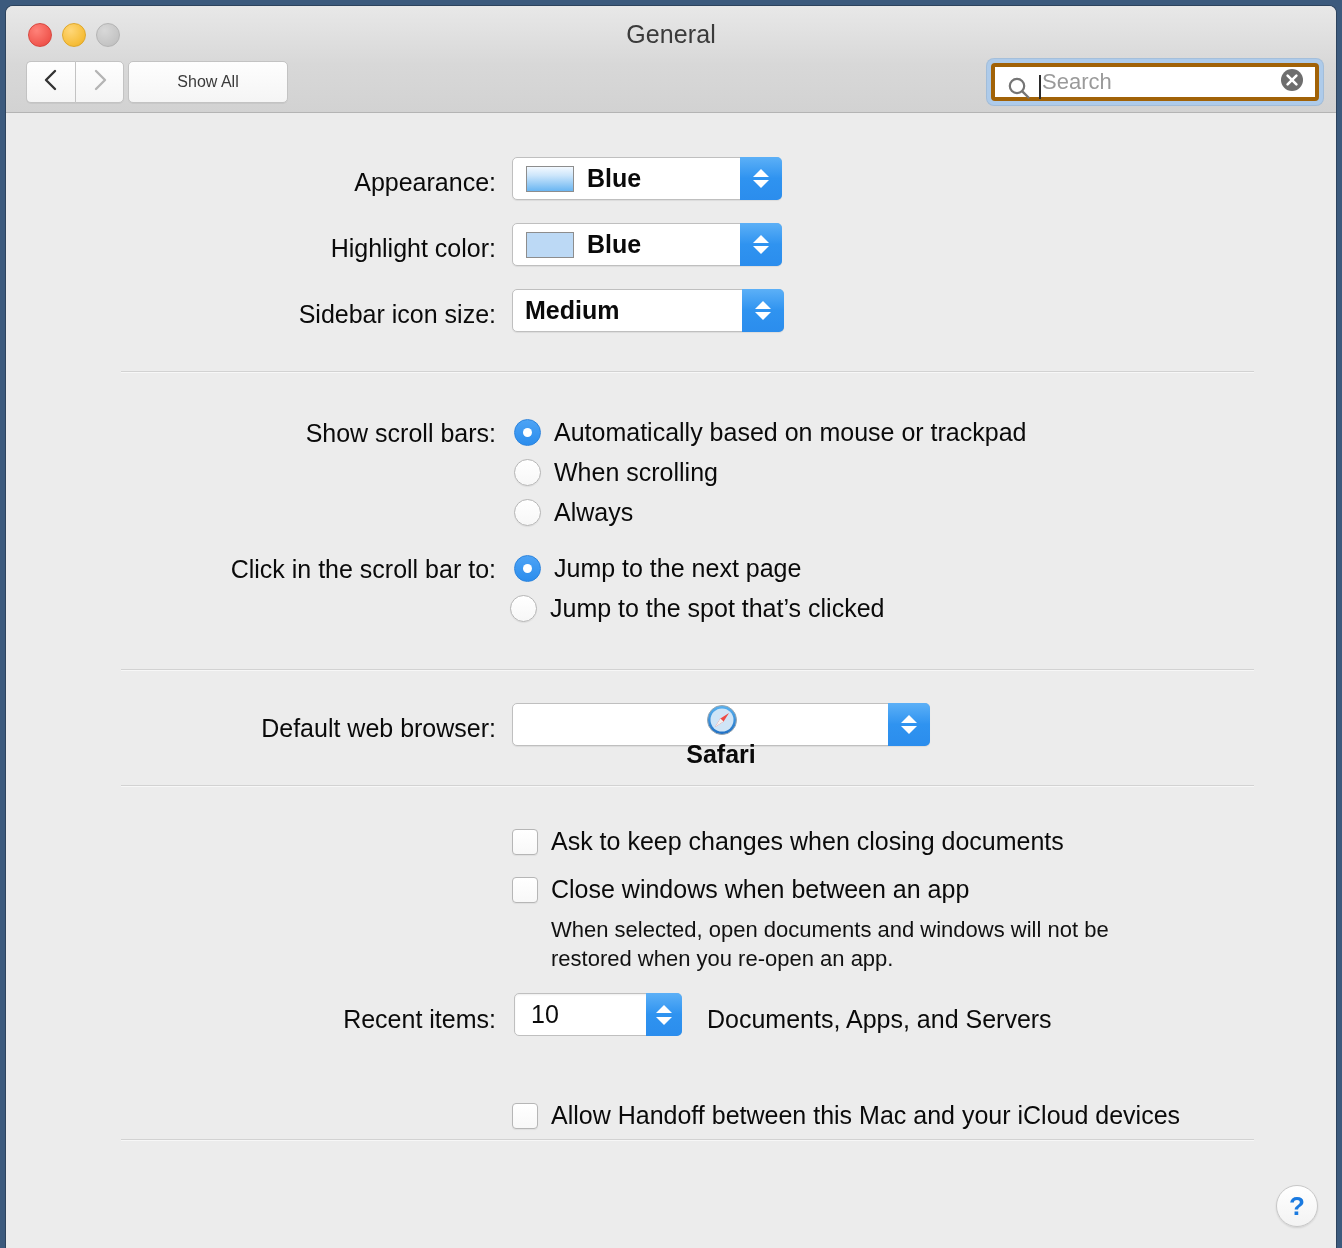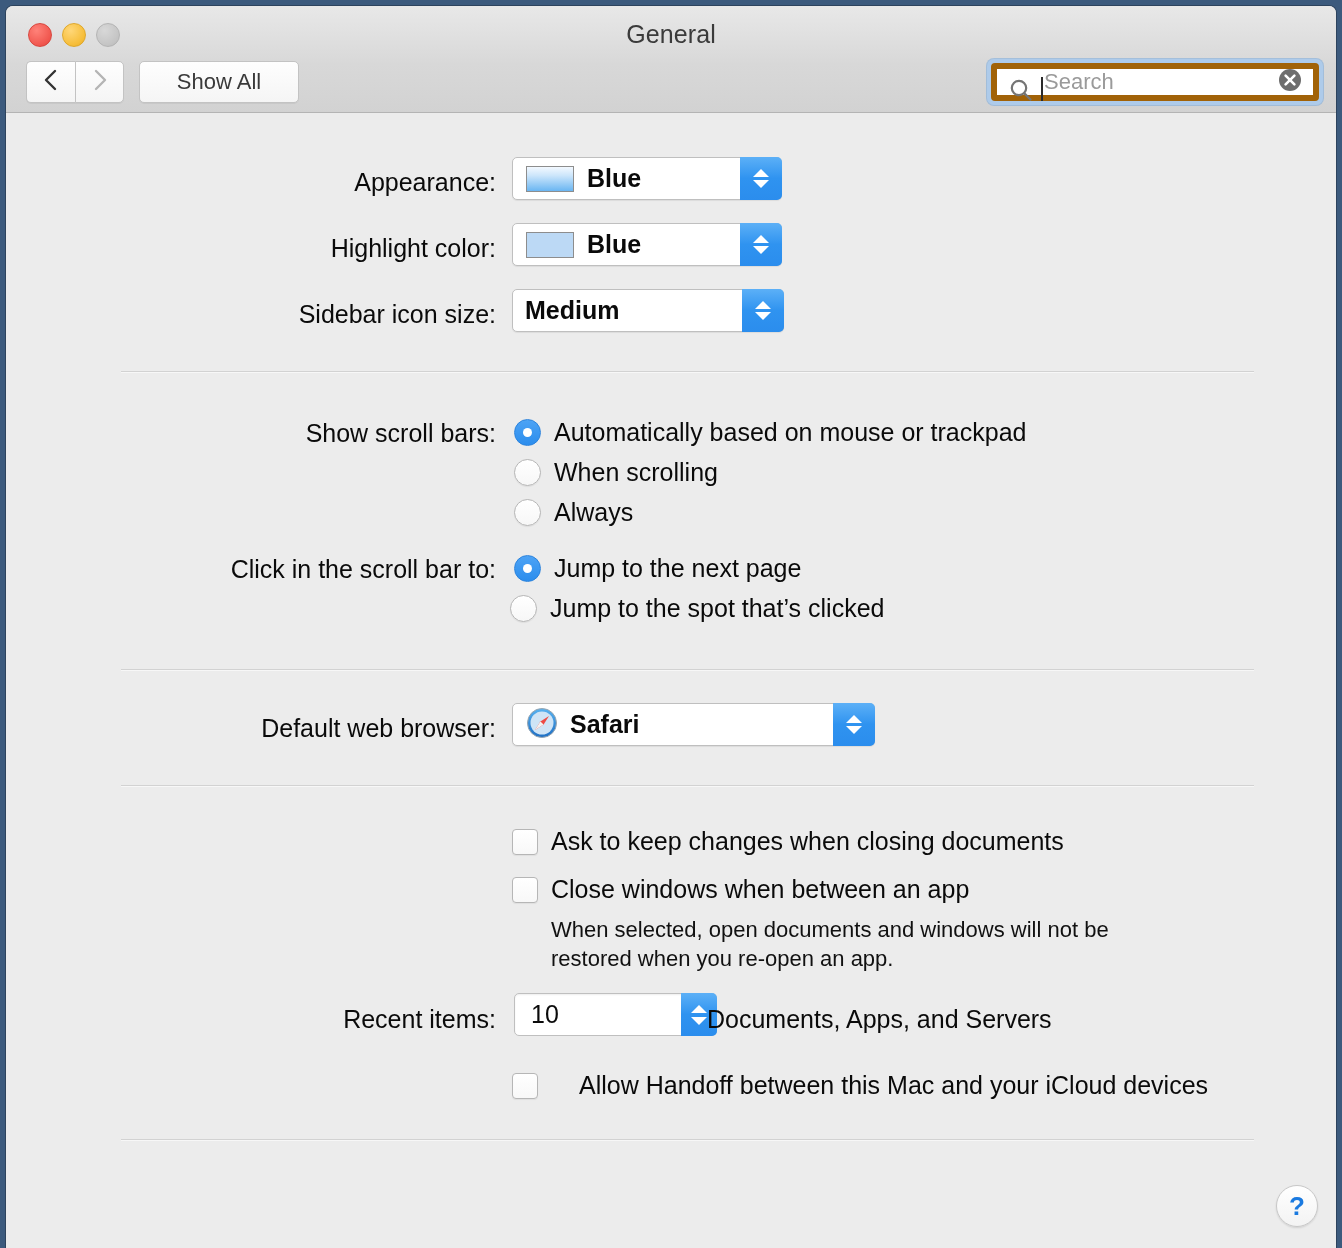--- a/index.html
+++ b/index.html
@@ -78,32 +78,32 @@
     align-items: center;
     justify-content: center;
     box-sizing: border-box;
     box-shadow: 0 1px 0 rgba(0,0,0,0.05);
   }
   .navbtn.left  { border-radius: 5px 0 0 5px; border-right: none; }
   .navbtn.right { border-radius: 0 5px 5px 0; }
 
   .showall {
     position: absolute;
-    left: 133px;
+    left: 122px;
     top: 55px;
     width: 160px;
     height: 42px;
     background: linear-gradient(to bottom, #fefefe, #f5f5f5);
     border: 1px solid #c3c3c3;
     border-radius: 5px;
     box-sizing: border-box;
     display: flex;
     align-items: center;
     justify-content: center;
-    font-size: 22px;
+    font-size: 16px;
     color: #3a3a3a;
     box-shadow: 0 1px 0 rgba(0,0,0,0.05);
   }
 
   .searchwrap {
     position: absolute;
     right: 13px;
     top: 53px;
     width: 336px;
     height: 46px;
@@ -112,21 +112,21 @@
     background: #aecbea;
     box-shadow: 0 0 0 1px rgba(120,170,220,0.55);
     padding: 4px;
   }
   .searchfield {
     width: 100%;
     height: 100%;
     background: #ffffff;
     border-radius: 4px;
     box-sizing: border-box;
-    border: 6px solid #a16207;
+    border: 4px solid #a16207;
     position: relative;
     display: flex;
     align-items: center;
   }
   .search-icon { position: absolute; left: 11px; top: 8px; }
   .search-ph {
     position: absolute;
     left: 47px;
     top: 50%;
     transform: translateY(-50%);
@@ -478,21 +478,21 @@
     <div class="radio-row" style="left:508px; top:441px;">
       <span class="radio on"></span>
       <span class="radio-label">Jump to the next page</span>
     </div>
     <div class="radio-row" style="left:504px; top:481px;">
       <span class="radio off"></span>
       <span class="radio-label">Jump to the spot that’s clicked</span>
     </div>
 
     <div class="labelbox" style="top:601px;">Default web browser:</div>
-    <div class="popup" style="left:506px; top:590px; width:363px;">
+    <div class="popup" style="left:506px; top:590px; width:418px;flex-direction:column;">
       <span class="safari-icon">
         <svg width="32" height="32" viewBox="0 0 32 32">
           <defs>
             <linearGradient id="sfg" x1="0" y1="0" x2="0" y2="1">
               <stop offset="0" stop-color="#58b2f0"></stop>
               <stop offset="1" stop-color="#1f6fc4"></stop>
             </linearGradient>
           </defs>
           <circle cx="16" cy="16" r="14.5" fill="url(#sfg)" stroke="#9aa6b0" stroke-width="1"></circle>
           <circle cx="16" cy="16" r="11.5" fill="#cfe4f6"></circle>
@@ -512,30 +512,30 @@
       <span class="check-label">Ask to keep changes when closing documents</span>
     </div>
     <div class="check-row" style="left:506px; top:762px;">
       <span class="checkbox off"></span>
       <span class="check-label">Close windows when between an app</span>
     </div>
     <div class="helptext" style="left:545px; top:802px;">When selected, open documents and windows will not be
 restored when you re-open an app.</div>
 
     <div class="labelbox" style="top:892px;">Recent items:</div>
-    <div class="numfield" style="left:508px; top:880px; width:203px;">
+    <div class="numfield" style="left:508px; top:880px; width:168px;">
       <span class="ntext">10</span>
       <span class="numstepper">
         <span class="chev up"></span>
         <span class="chev down"></span>
       </span>
     </div>
     <div class="sidetext" style="left:701px; top:892px;">Documents, Apps, and Servers</div>
 
-    <div class="check-row" style="left:506px; top:958px;gap:28px;">
+    <div class="check-row" style="left:506px; top:988px;">
       <span class="checkbox off"></span>
       <span class="check-label">Allow Handoff between this Mac and your iCloud devices</span>
     </div>
 
 
     <div class="helpbtn">?</div>
   </div>
 </div>
 
 </body></html>

